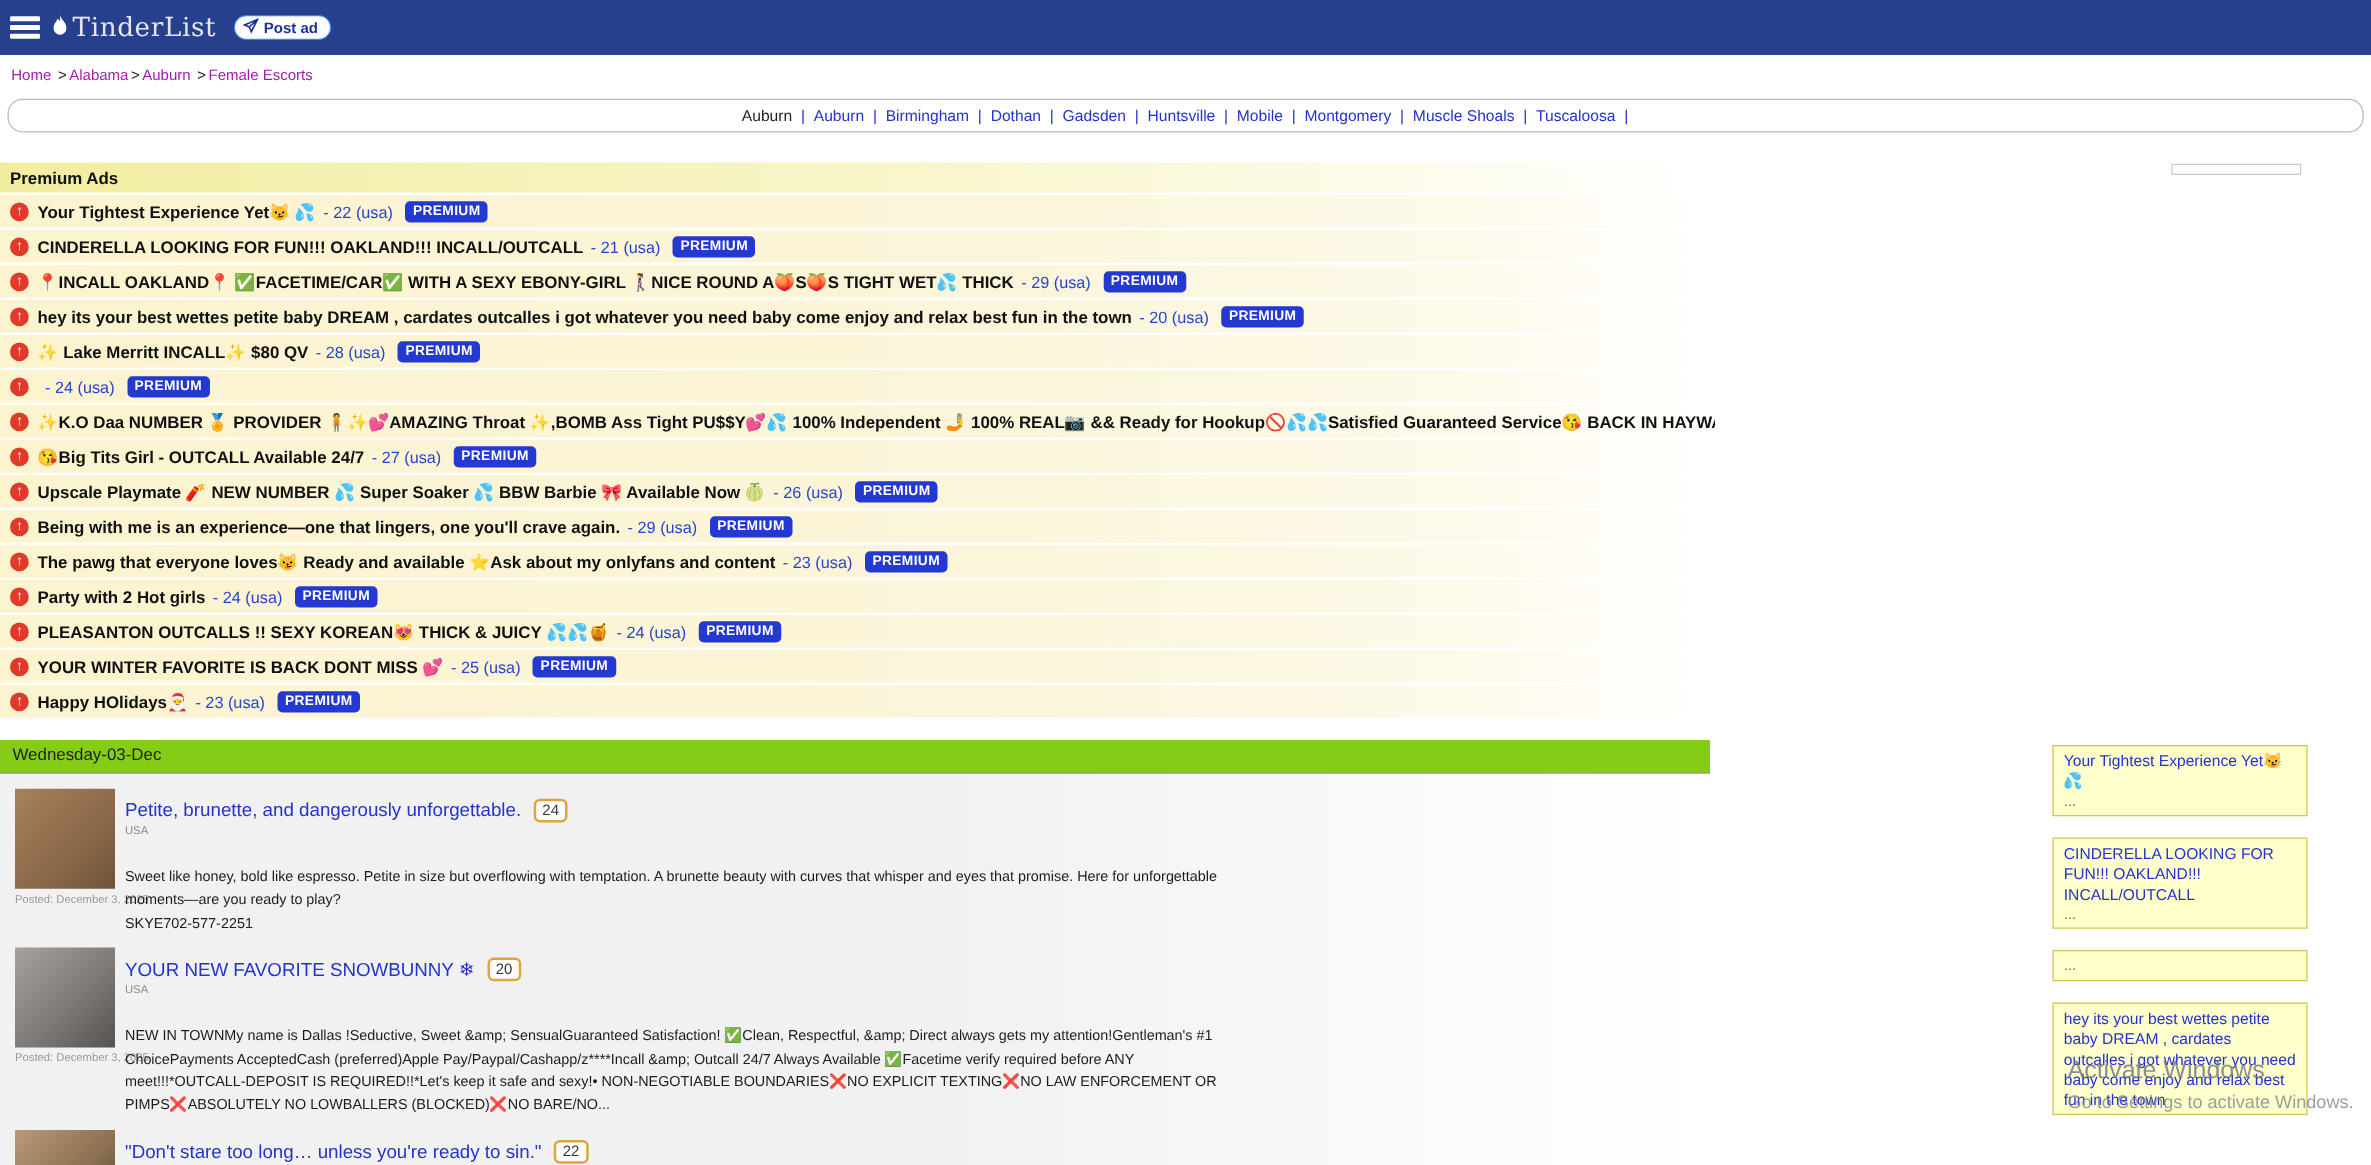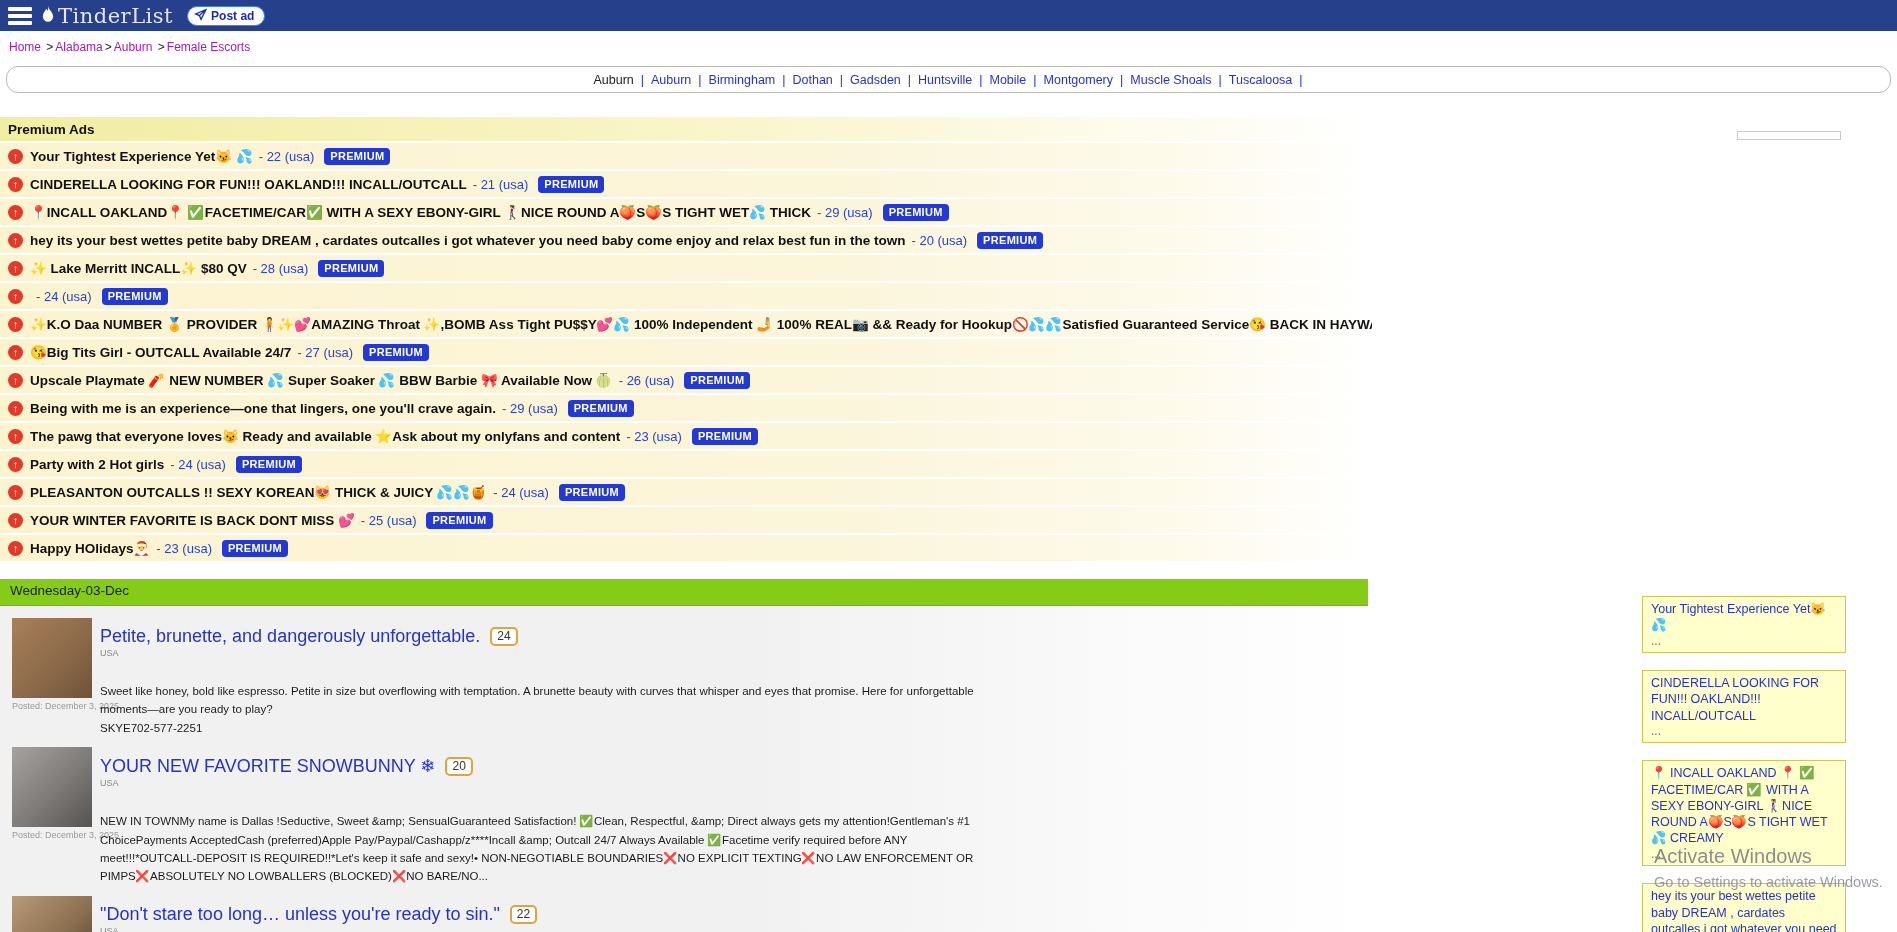--- a/index.html
+++ b/index.html
@@ -1,20 +1,20 @@
 <!DOCTYPE html>
 <html><head>
 <meta charset="utf-8">
 <style>
   * { margin:0; padding:0; box-sizing:border-box; }
   html,body { width:1897px; height:932px; overflow:hidden; background:#fff;
     font-family:"Liberation Sans", sans-serif; }
 
   
-  .topbar { height:31px; background:#26408c; display:flex; align-items:center; padding:0 6px; }
+  .topbar { height:44px; background:#26408c; display:flex; align-items:center; padding:0 6px; }
   .hamburger { width:24px; height:18px; display:flex; flex-direction:column; justify-content:space-between; margin:0 8px 0 2px; cursor:pointer; }
   .hamburger span { display:block; height:4px; background:#fff; border-radius:1px; }
   .logo { display:flex; align-items:center; gap:2px; margin-right:14px; }
   .logo svg { width:16px; height:18px; }
   .logo-text { font-family:"DejaVu Serif", serif; font-size:21px; color:#e4e4f2; letter-spacing:0.5px; }
   .postad { background:#fff; border:1px solid #3b82f6; border-radius:10px; height:20px; padding:0 10px 0 6px;
     display:flex; align-items:center; gap:4px; font-size:12px; font-weight:bold; color:#1c2f9e; cursor:pointer; }
   .postad svg { width:13px; height:13px; }
 
   
@@ -45,21 +45,21 @@
   
   .listings { margin-top:18px; width:1368px; }
   .date-header { font-size:13.5px; color:#222; padding:4px 10px 7px; border-bottom:1px solid #8f8f8f; background:#84cc16; }
   .listing-area { background:linear-gradient(to right,#f1f1f1 0%,#f1f1f1 55%,#fbfbfb 85%,#fff 100%); padding-top:12px; }
   .litem { display:flex; margin-bottom:10px; min-height:95px; }
   .lthumb-col { width:100px; flex:0 0 auto; padding-left:12px; }
   .lthumb { width:80px; height:80px; cursor:pointer; }
   .lposted { font-size:9px; color:#999; margin-top:3px; white-space:nowrap; }
   .lbody { flex:1; padding-top:8px; max-width:880px; }
   .ltitle-row { display:flex; align-items:center; gap:10px; }
-  .ltitle { font-size:18px; color:#2333cc; text-decoration:none; cursor:pointer; }
+  .ltitle { font-size:15px; color:#2333cc; text-decoration:none; cursor:pointer; }
   .lage { border:2px solid #e0a43c; border-radius:5px; background:#fff; font-size:12px; color:#333; padding:0 5px; line-height:15px; }
   .lcountry { font-size:9px; color:#888; margin-top:1px; }
   .ldesc { font-size:11.5px; color:#1c1c1c; line-height:1.6; margin-top:24px; }
   .lcontact { font-size:11.5px; color:#1c1c1c; line-height:1.6; }
 
   
   .sidebar { position:absolute; left:1642px; top:596px; width:204px; }
   .sbox { background:#ffffcc; border:1px solid #d0c45a; padding:4px 8px 3px; margin-bottom:17px;
     font-size:12.5px; line-height:1.3; }
   .sbox .stitle { color:#2333cc; cursor:pointer; }
@@ -276,21 +276,20 @@
 <div class="sidebar">
   <div class="sbox">
     <div class="stitle">Your Tightest Experience Yet😼 💦</div>
     <div class="smore">...</div>
   </div>
   <div class="sbox">
     <div class="stitle">CINDERELLA LOOKING FOR FUN!!! OAKLAND!!! INCALL/OUTCALL</div>
     <div class="smore">...</div>
   </div>
   <div class="sbox">
-    <div class="stitle">📍 INCALL OAKLAND 📍 ✅ FACETIME/CAR ✅ WITH A SEXY EBONY-GIRL 🚶‍♀️NICE ROUND A🍑S🍑S TIGHT WET💦 CREAMY</div>
     <div class="smore">...</div>
   </div>
   <div class="sbox">
     <div class="stitle">hey its your best wettes petite baby DREAM , cardates outcalles i got whatever you need baby come enjoy and relax best fun in the town</div>
 
   </div>
 
 </div>
 
 <div class="ad-artifact"></div>

